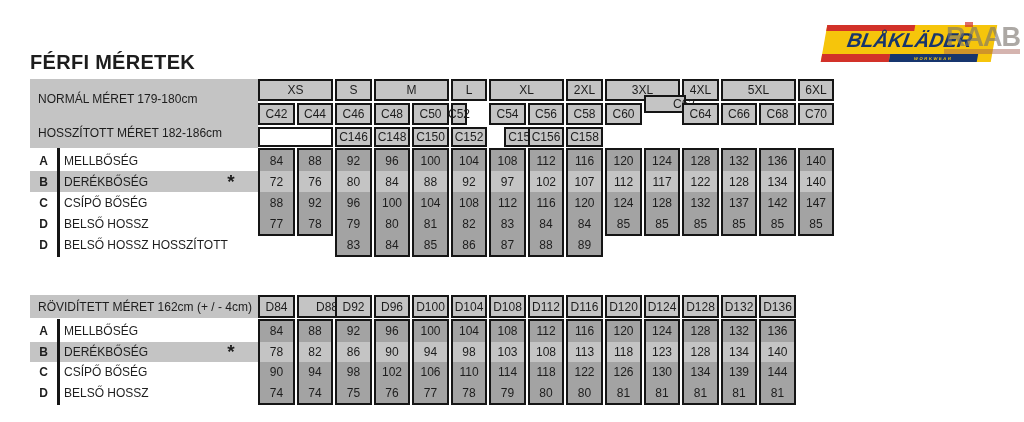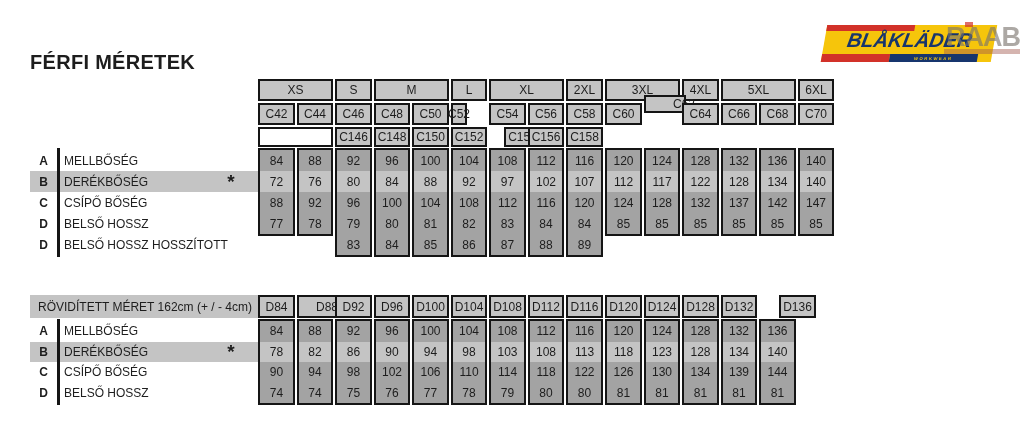--- a/index.html
+++ b/index.html
@@ -37,20 +37,24 @@
     </div>
     <div style="position:absolute;left:0;right:0;top:0;bottom:7px;display:flex;align-items:center;justify-content:center;font-style:italic;font-weight:800;font-size:20px;color:var(--navy);">BLÅKLÄDER</div>
   </div>
 
   <div style="position:absolute;left:942px;top:21px;width:84px;height:36px;">
     <div style="position:absolute;left:23px;top:1px;width:8px;height:5px;background:var(--red);opacity:.7;"></div>
     <span style="position:absolute;left:4px;top:3px;font-size:27px;line-height:27px;font-weight:700;letter-spacing:-1px;color:var(--wm);opacity:.62;">RAAB</span>
     <div style="position:absolute;left:2px;top:28px;width:76px;height:5px;background:#a2584e;opacity:.45;"></div>
   </div>
 
+  <div class="grayhead" style="left:30px;top:79px;width:228px;height:69px;">
+    <div class="line" style="left:8px;top:13px;">NORMÁL MÉRET 179-180cm</div>
+    <div class="line" style="left:8px;top:47px;">HOSSZÍTOTT MÉRET 182-186cm</div>
+  </div>
 
   <div class="band" style="left:30px;top:171px;width:228px;height:21px;"></div>
   <div class="vline" style="left:57px;top:148px;height:109px;"></div>
   <div class="star" style="left:218px;top:171px;width:26px;height:21px;">*</div>
 
   <div class="grayhead" style="left:30px;top:295px;width:228px;height:23px;display:flex;align-items:center;">
     <div class="line" style="position:static;padding-left:8px;">RÖVIDÍTETT MÉRET 162cm (+ / - 4cm)</div>
   </div>
 
   <div class="band" style="left:30px;top:341.5px;width:228px;height:20.5px;"></div>
@@ -203,21 +207,21 @@
     <div class="hcell" style="left: 374px; top: 295px; width: 36px; height: 23px;">D96</div>
     <div class="hcell" style="left: 412px; top: 295px; width: 37px; height: 23px;">D100</div>
     <div class="hcell" style="left: 451px; top: 295px; width: 36px; height: 23px;">D104</div>
     <div class="hcell" style="left: 489px; top: 295px; width: 37px; height: 23px;">D108</div>
     <div class="hcell" style="left: 528px; top: 295px; width: 36px; height: 23px;">D112</div>
     <div class="hcell" style="left: 566px; top: 295px; width: 37px; height: 23px;">D116</div>
     <div class="hcell" style="left: 605px; top: 295px; width: 37px; height: 23px;">D120</div>
     <div class="hcell" style="left: 644px; top: 295px; width: 36px; height: 23px;">D124</div>
     <div class="hcell" style="left: 682px; top: 295px; width: 37px; height: 23px;">D128</div>
     <div class="hcell" style="left: 721px; top: 295px; width: 36px; height: 23px;">D132</div>
-    <div class="hcell" style="left: 759px; top: 295px; width: 37px; height: 23px; margin-left: 20px;">D136</div>
+    <div class="hcell" style="left: 759px; top: 295px; width: 37px; height: 23px;">D136</div>
     <div class="colbox" style="left: 258px; top: 319px; width: 37px; height: 86px;">
       <div class="vrow">84</div>
       <div class="vrow grayband">78</div>
       <div class="vrow">90</div>
       <div class="vrow">74</div>
     </div>
     <div class="colbox" style="left: 297px; top: 319px; width: 36px; height: 86px;">
       <div class="vrow">88</div>
       <div class="vrow grayband">82</div>
       <div class="vrow">94</div>

